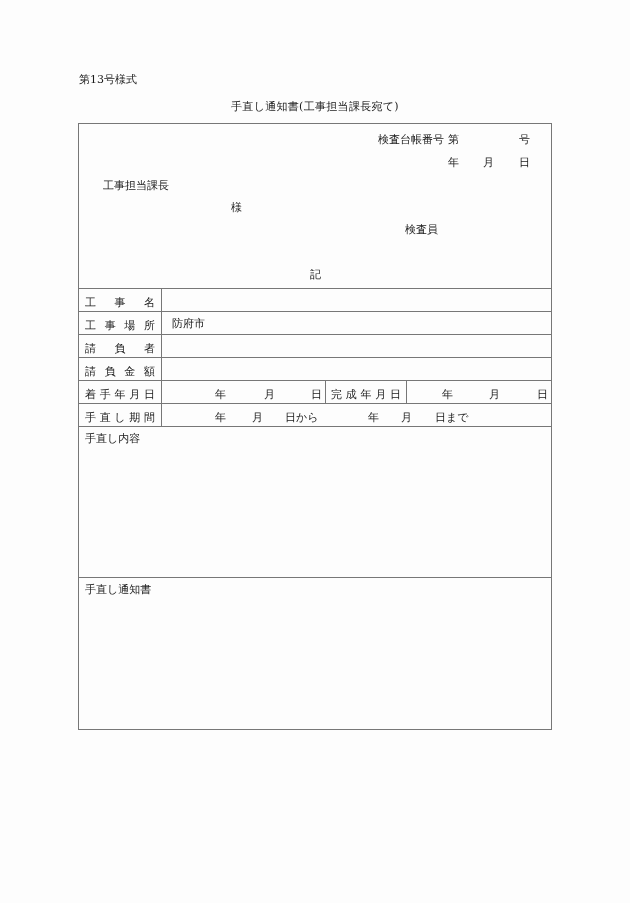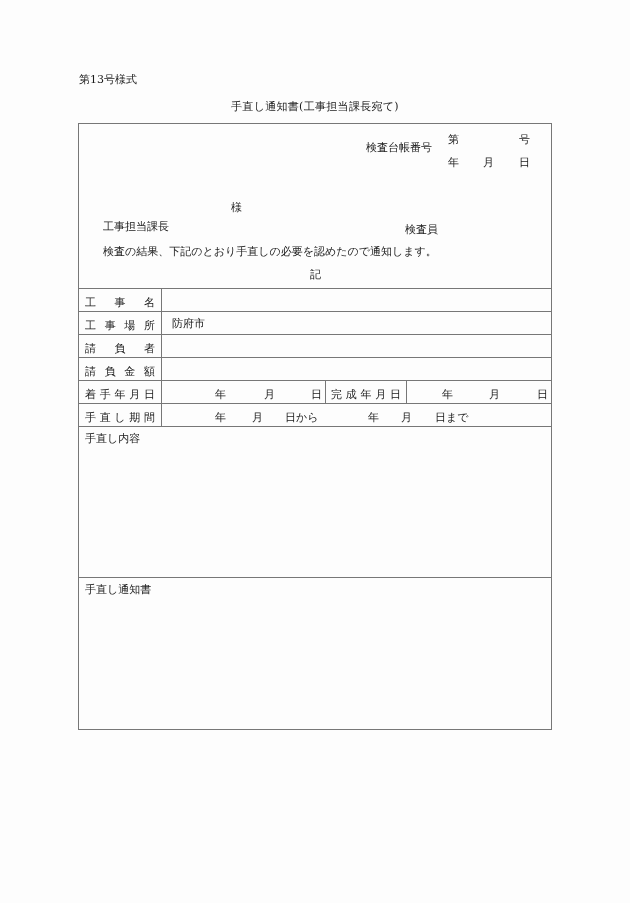--- a/index.html
+++ b/index.html
@@ -31,33 +31,32 @@
   .date-part { position: absolute; }
 </style>
 </head>
 <body>
 
 <div class="abs form-no">第13号様式</div>
 <div class="abs doc-title">手直し通知書(工事担当課長宛て)</div>
 
 <div class="frame">
 
-  <div class="abs" style="left:287px; top:10px;margin-top:8px;">検査台帳番号</div>
+  <div class="abs" style="left:299px; top:10px;">検査台帳番号</div>
   <div class="abs" style="left:369px; top:10px;">第</div>
   <div class="abs" style="left:380px; top:7px; width:55px; height:16px;"></div>
   <div class="abs" style="left:440px; top:10px;">号</div>
 
   <div class="abs" style="left:369px; top:33px;">年</div>
   <div class="abs" style="left:404px; top:33px;">月</div>
   <div class="abs" style="left:440px; top:33px;">日</div>
 
-  <div class="abs" style="left:24px; top:56px;margin-top:41px;">工事担当課長</div>
+  <div class="abs" style="left:24px; top:56px;">工事担当課長</div>
   <div class="abs" style="left:152px; top:78px;">様</div>
   <div class="abs" style="left:326px; top:100px;">検査員</div>
-  <div class="abs" style="left:24px; top:122px;">検査の結果、下記のとおり手直しの必要を認めたので通知します。</div>
   <div class="abs" style="left:231px; top:145px;">記</div>
 
   <div class="hline" style="top:164px;"></div>
   <div class="hline" style="top:187px;"></div>
   <div class="hline" style="top:210px;"></div>
   <div class="hline" style="top:233px;"></div>
   <div class="hline" style="top:256px;"></div>
   <div class="hline" style="top:279px;"></div>
   <div class="hline" style="top:302px;"></div>
   <div class="hline" style="top:453px;"></div>

